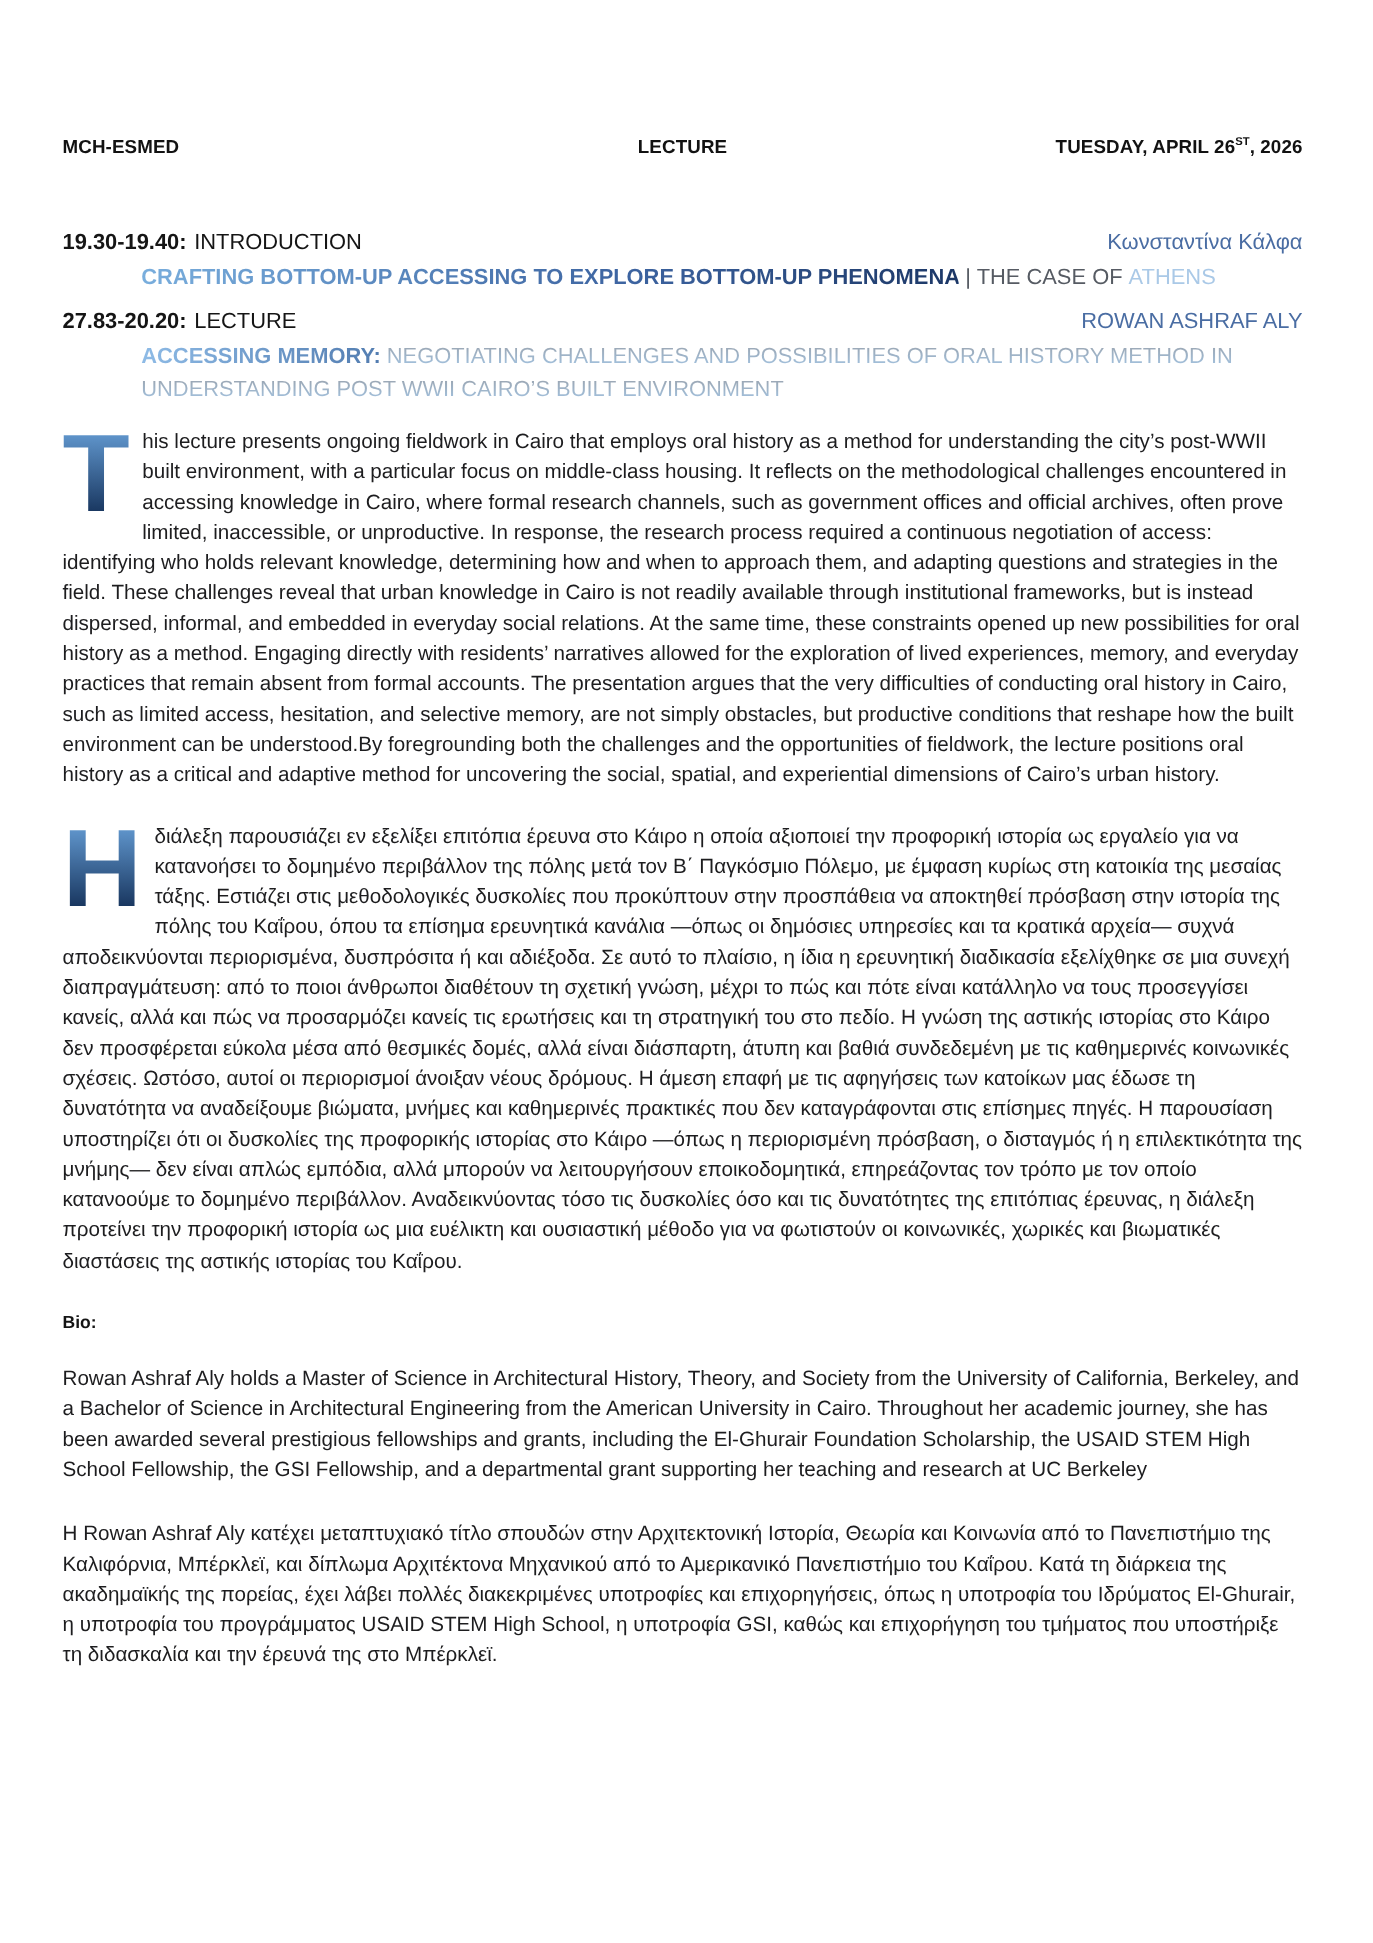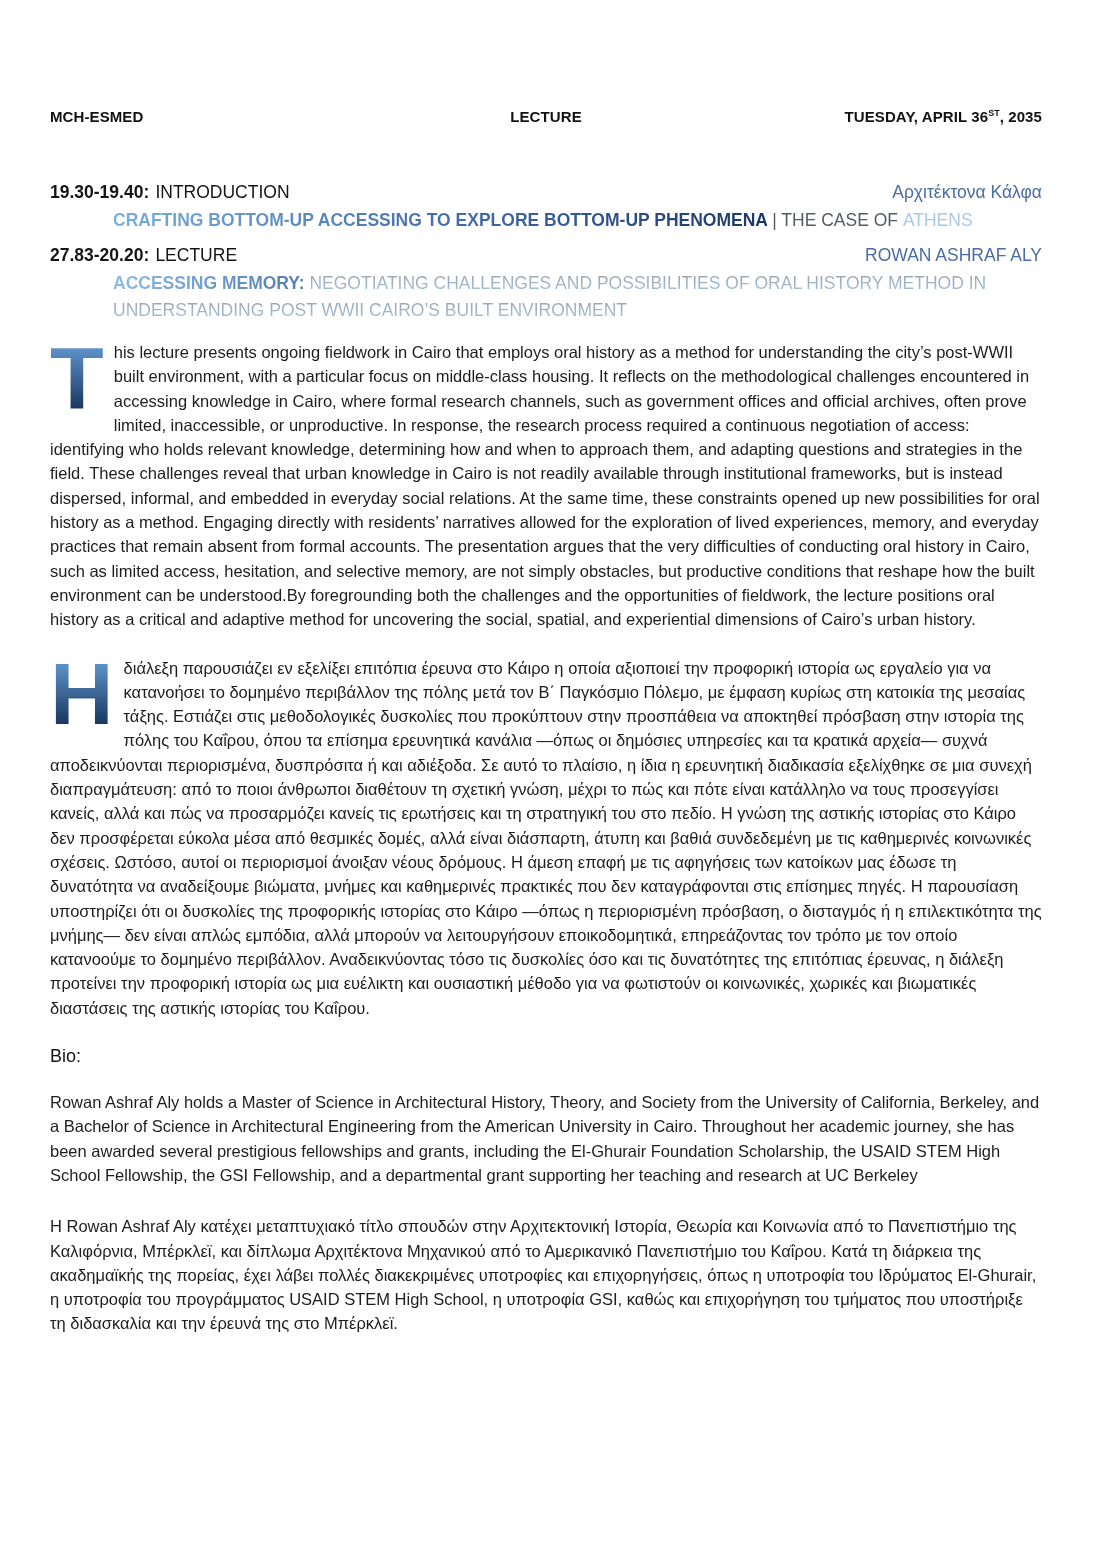--- a/index.html
+++ b/index.html
@@ -93,47 +93,47 @@
   }
 
   
   .para {
     font-size: 16.5px;
     line-height: 24.3px;
     color: #1d1d1f;
     margin: 0 0 24px 0;
   }
   .bio-label {
-    font-size: 18px;
+    font-size: 14px;
     line-height: 24px;
-    font-weight: 400;
+    font-weight: 700;
     color: #151515;
     margin: 20px 0 22px 0;
   }
   .bio-para { margin-bottom: 27px; }
 </style>
 </head>
 <body>
 
 <div class="page">
 
   <header class="topbar">
     <span class="left">MCH-ESMED</span>
     <span class="mid">LECTURE</span>
-    <span class="right"><span>TUESDAY, APRIL 36</span><sup>ST</sup><span>, 2035</span></span>
+    <span class="right"><span>TUESDAY, APRIL 26</span><sup>ST</sup><span>, 2026</span></span>
   </header>
 
   <section class="schedule">
 
     <div class="entry">
       <div class="entry-row">
         <span>
           <span class="time">19.30-19.40:</span><span class="etype">INTRODUCTION</span>
         </span>
-        <span class="speaker">Αρχιτέκτονα Κάλφα</span>
+        <span class="speaker">Κωνσταντίνα Κάλφα</span>
       </div>
       <div class="entry-title">
         <span class="t-grad">CRAFTING BOTTOM-UP ACCESSING TO EXPLORE BOTTOM-UP PHENOMENA</span>
         <span class="t-sep">| THE CASE OF</span>
         <span class="t-light">ATHENS</span>
       </div>
     </div>
 
     <div class="entry">
       <div class="entry-row">

